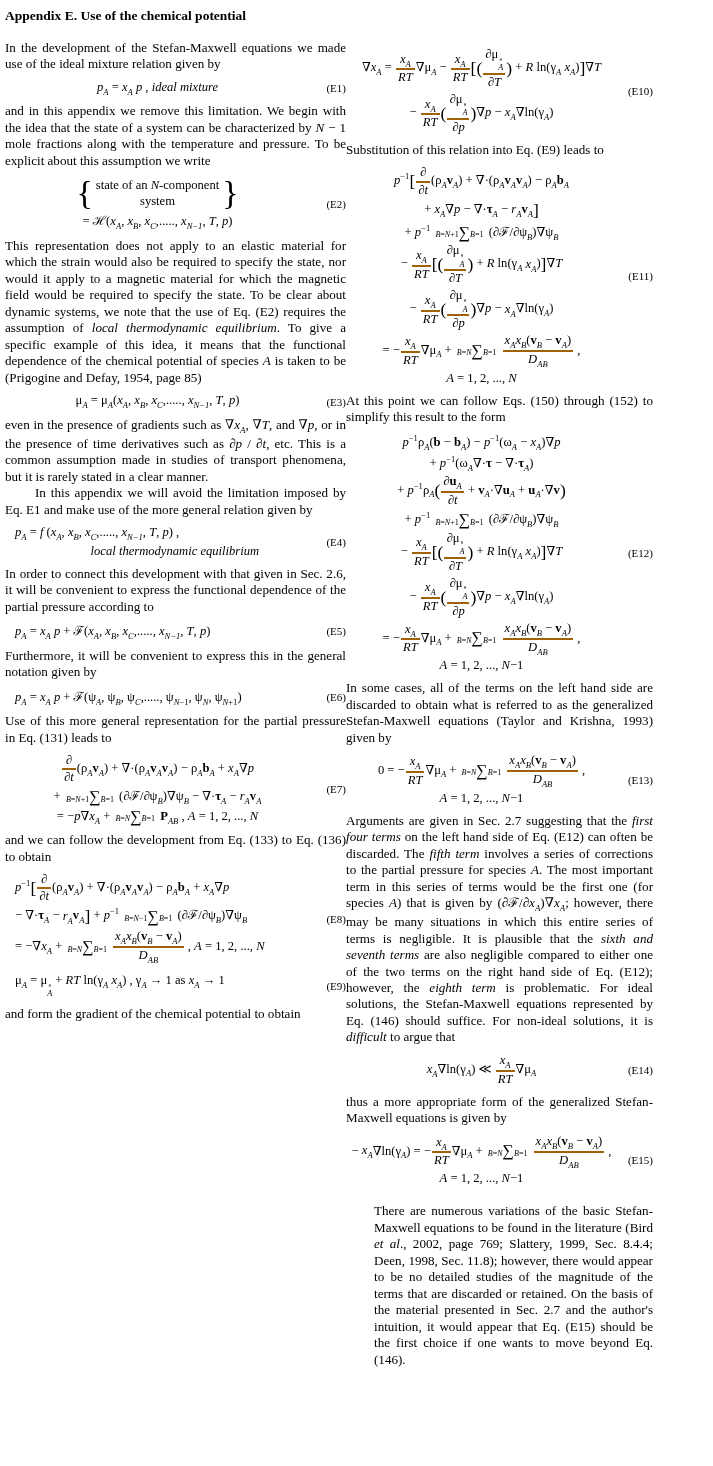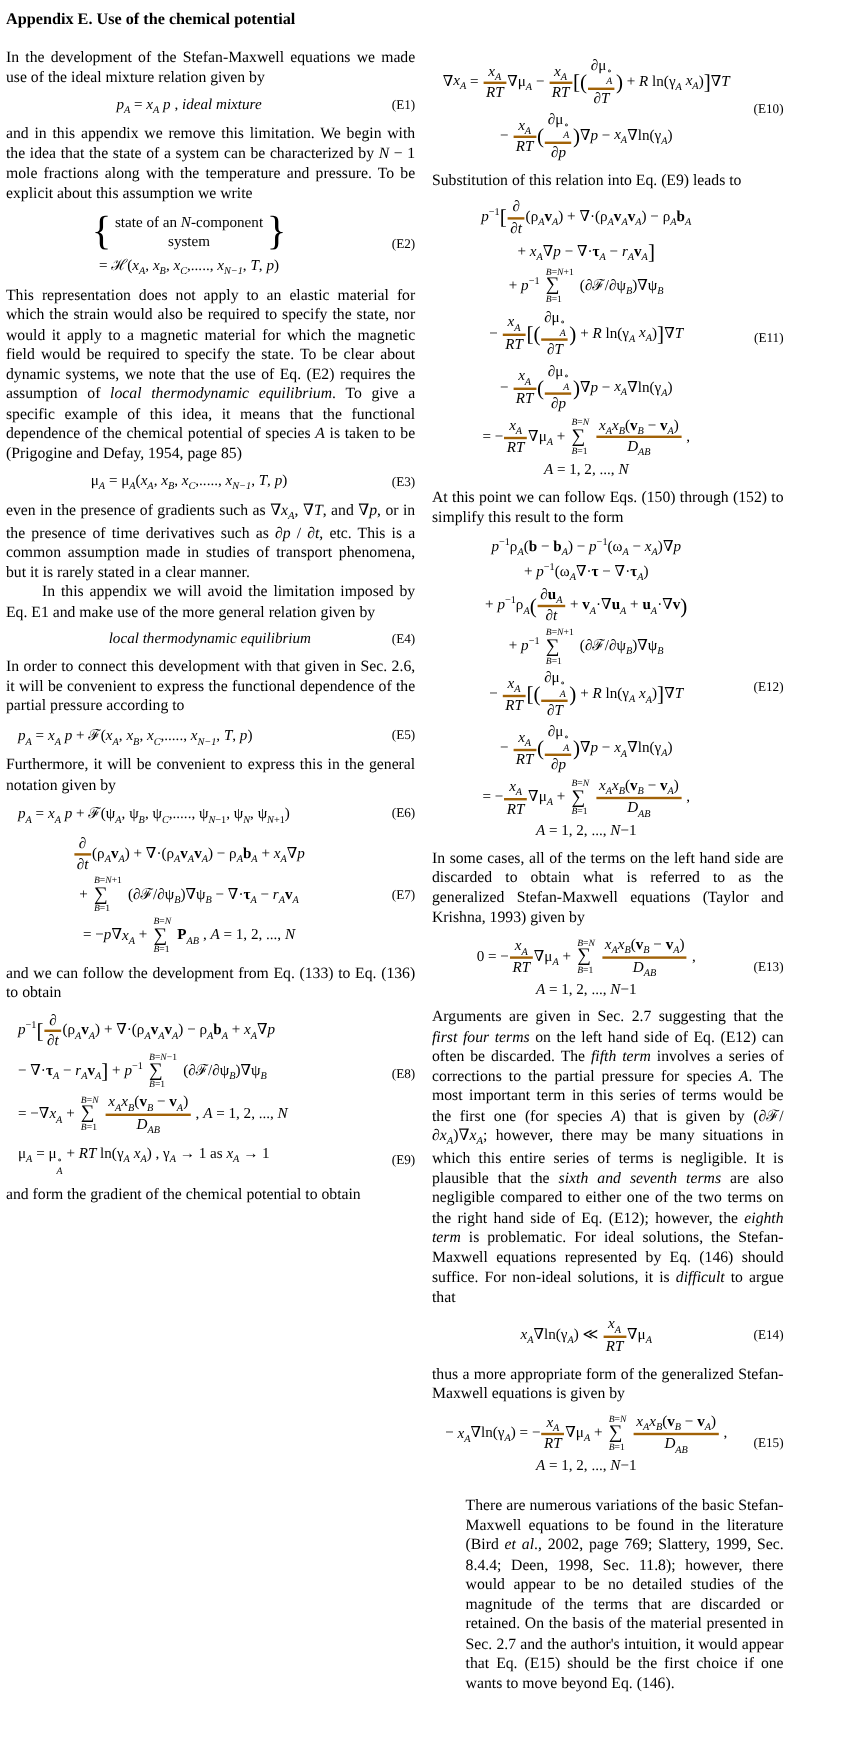--- a/index.html
+++ b/index.html
@@ -1,35 +1,35 @@
 <!DOCTYPE html>
 <html><head>
 <meta charset="utf-8">
 <style>
   html,body{margin:0;padding:0;background:#fff;}
   body{width:713px;color:#000;font-family:"Liberation Serif","DejaVu Serif",serif;}
   .page{width:659px;min-height:1466px;padding:6px 6px 12px 5px;box-sizing:border-box;}
   .doc-title{font-size:13.5px;font-weight:bold;margin:2px 0 16px 0;}
-  .columns{display:flex;gap:14px;align-items:flex-start;}
+  .columns{display:flex;align-items:flex-start;}
   .col{min-width:0;}
   .col-left{width:341px;flex:none;}
   .col-right{flex:1;}
   .para{font-size:13.1px;line-height:1.26;text-align:justify;}
   .para.indent{text-indent:30px;}
   .para.space-before{margin-top:16px;margin-left:28px;}
   .equation{display:flex;align-items:center;margin:6px 0;font-size:12.6px;}
   .eq-body{flex:1;text-align:center;min-width:0;}
   .eq-body.left{text-align:left;padding-left:10px;}
   .eq-line{padding:1px 0;}
   .eq-label{flex:none;width:36px;text-align:right;font-size:11px;}
   sub,sup{font-size:0.68em;}
   .fr{display:inline-block;vertical-align:middle;text-align:center;margin:0 1px;}
   .fr .nu{display:block;border-bottom:2px solid #a16207;padding:0 2px;line-height:1.2;}
   .fr .de{display:block;padding:0 2px;line-height:1.2;}
-  .sm{display:inline-flex;flex-direction:column;align-items:flex-start;vertical-align:middle;margin:0 2px;line-height:1;}
+  .sm{display:inline-flex;align-items:flex-end;vertical-align:middle;margin:0 2px;line-height:1;}
   .sm .lt,.sm .lb{font-size:8px;line-height:1.1;white-space:nowrap;}
   .sm .sg{font-size:16px;line-height:0.9;}
   .bg{font-size:1.4em;vertical-align:middle;}
   .so{display:inline-flex;flex-direction:column;align-items:center;vertical-align:-0.45em;font-size:0.65em;line-height:1.05;}
   .so span{display:block;}
   .braced{display:inline-flex;align-items:center;gap:3px;vertical-align:middle;}
   .brace{font-size:34px;line-height:1;font-weight:400;}
   .btxt{display:inline-block;text-align:center;line-height:1.3;}
   .scr{font-style:italic;}
 </style>
@@ -63,38 +63,40 @@
         <div class="equation">
           <div class="eq-body">
             <div class="eq-line">μ<sub><i>A</i></sub> = μ<sub><i>A</i></sub>(<i>x<sub>A</sub></i>, <i>x<sub>B</sub></i>, <i>x<sub>C</sub></i>,....., <i>x<sub>N−1</sub></i>, <i>T</i>, <i>p</i>)</div>
           </div>
           <span class="eq-label">(E3)</span>
         </div>
         <div class="para">even in the presence of gradients such as ∇<i>x<sub>A</sub></i>, ∇<i>T</i>, and ∇<i>p</i>, or in the presence of time derivatives such as ∂<i>p</i> / ∂<i>t</i>, etc. This is a common assumption made in studies of transport phenomena, but it is rarely stated in a clear manner.</div>
         <div class="para indent">In this appendix we will avoid the limitation imposed by Eq. E1 and make use of the more general relation given by</div>
         <div class="equation">
           <div class="eq-body left">
+            <div class="eq-line"><i>p<sub>A</sub></i> = <i>f</i> (<i>x<sub>A</sub></i>, <i>x<sub>B</sub></i>, <i>x<sub>C</sub></i>,....., <i>x<sub>N−1</sub></i>, <i>T</i>, <i>p</i>) ,</div>
             <div class="eq-line">      <i>local thermodynamic equilibrium</i></div>
           </div>
           <span class="eq-label">(E4)</span>
         </div>
         <div class="para">In order to connect this development with that given in Sec. 2.6, it will be convenient to express the functional dependence of the partial pressure according to</div>
         <div class="equation">
           <div class="eq-body left">
             <div class="eq-line"><i>p<sub>A</sub></i> = <i>x<sub>A</sub> p</i> + ℱ(<i>x<sub>A</sub></i>, <i>x<sub>B</sub></i>, <i>x<sub>C</sub></i>,....., <i>x<sub>N−1</sub></i>, <i>T</i>, <i>p</i>)</div>
           </div>
           <span class="eq-label">(E5)</span>
         </div>
         <div class="para">Furthermore, it will be convenient to express this in the general notation given by</div>
         <div class="equation">
           <div class="eq-body left">
             <div class="eq-line"><i>p<sub>A</sub></i> = <i>x<sub>A</sub> p</i> + ℱ(ψ<sub><i>A</i></sub>, ψ<sub><i>B</i></sub>, ψ<sub><i>C</i></sub>,....., ψ<sub><i>N</i>−1</sub>, ψ<sub><i>N</i></sub>, ψ<sub><i>N</i>+1</sub>)</div>
           </div>
           <span class="eq-label">(E6)</span>
         </div>
+        <div class="para">Use of this more general representation for the partial pressure in Eq. (131) leads to</div>
         <div class="equation">
           <div class="eq-body">
             <div class="eq-line"><span class="fr"><span class="nu">∂</span><span class="de">∂<i>t</i></span></span>(ρ<sub><i>A</i></sub><b>v</b><sub><i>A</i></sub>) + ∇·(ρ<sub><i>A</i></sub><b>v</b><sub><i>A</i></sub><b>v</b><sub><i>A</i></sub>) − ρ<sub><i>A</i></sub><b>b</b><sub><i>A</i></sub> + <i>x<sub>A</sub></i>∇<i>p</i></div>
             <div class="eq-line">+ <span class="sm">
                 <span class="lt"><i>B</i>=<i>N</i>+1</span>
                 <span class="sg">∑</span>
                 <span class="lb"><i>B</i>=1</span>
               </span> (∂ℱ/∂ψ<sub><i>B</i></sub>)∇ψ<sub><i>B</i></sub> − ∇·<b>τ</b><sub><i>A</i></sub> − <i>r<sub>A</sub></i><b>v</b><sub><i>A</i></sub></div>
             <div class="eq-line">= −<i>p</i>∇<i>x<sub>A</sub></i> + <span class="sm">
                 <span class="lt"><i>B</i>=<i>N</i></span>

